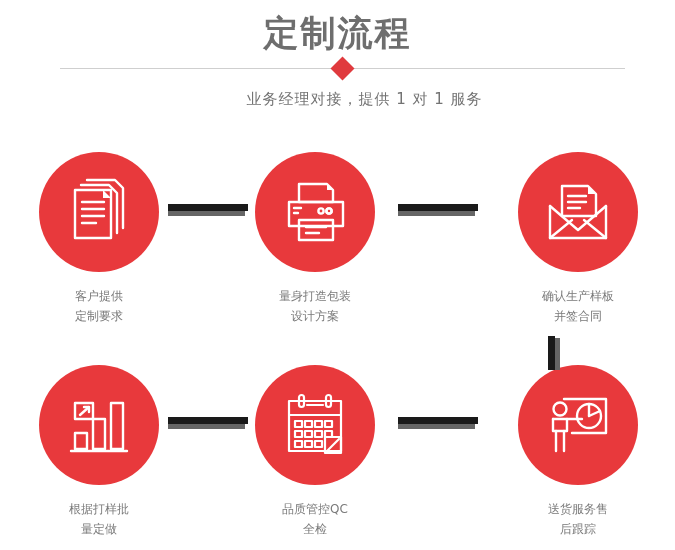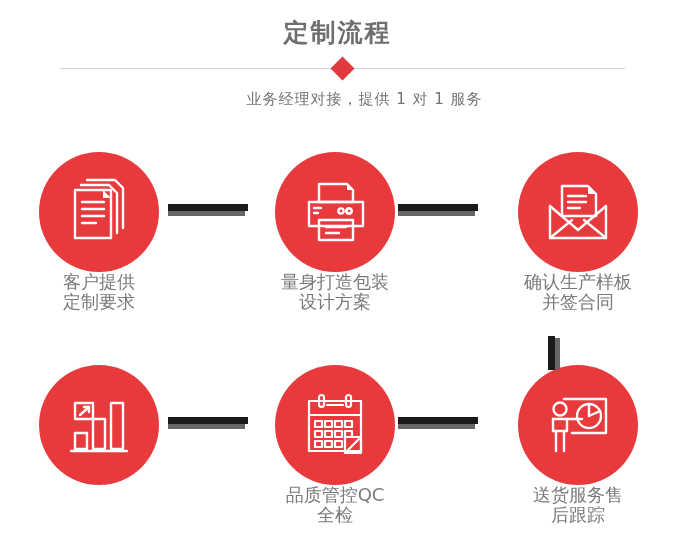--- a/index.html
+++ b/index.html
@@ -21,21 +21,21 @@
     height: 550px;
   }
 
   
   .title {
     position: absolute;
     top: 16px;
     left: 0;
     width: 675px;
     text-align: center;
-    font-size: 25px;
+    font-size: 35px;
     font-weight: bold;
     color: #6e6e6e;
     letter-spacing: 2px;
     line-height: 34px;
   }
 
   .divider-wrap {
     position: absolute;
     top: 57px;
     left: 60px;
@@ -74,39 +74,40 @@
 
   
   .step {
     position: absolute;
     width: 160px;
     text-align: center;
   }
   .step-r1 { top: 152px; }
   .step-r2 { top: 365px; }
   .step-c1 { left: 19px; }
-  .step-c2 { left: 255px; }
+  .step-c2 { left: 235px; }
   .step-c3 { left: 498px; }
 
   .circle {
     width: 120px;
     height: 120px;
     border-radius: 50%;
     background: #e8393c;
     margin: 0 auto;
     display: flex;
     align-items: center;
     justify-content: center;
   }
   .circle svg {
     display: block;
   }
 
   .step-label {
-    font-size: 18px;
+    margin-top: 14px;
+    font-size: 12px;
     line-height: 20px;
     color: #7a7a7a;
     white-space: pre-line;
     text-align: center;
   }
 
   
   .conn-h {
     position: absolute;
     width: 80px;
@@ -240,20 +241,22 @@
           <rect x="12" y="14" width="18" height="16"></rect>
           <path d="M17 26 L26 18"></path>
           <path d="M26 18 H21 M26 18 V23"></path>
           <rect x="12" y="44" width="12" height="16"></rect>
           <rect x="30" y="30" width="12" height="30"></rect>
           <rect x="48" y="14" width="12" height="46"></rect>
           <line x1="8" y1="62" x2="64" y2="62"></line>
         </svg>
       </span>
     </div>
+    <div class="step-label">根据打样批
+量定做</div>
   </div>
 
   <div class="step step-r2 step-c3">
     <div class="circle">
       <span>
         <svg width="72" height="72" viewBox="0 0 72 72" fill="none" stroke="#ffffff" stroke-width="2.4" stroke-linejoin="round" stroke-linecap="round">
           <path d="M22 10 H64 V44 H30"></path>
           <circle cx="47" cy="27" r="12"></circle>
           <line x1="47" y1="27" x2="47" y2="15"></line>
           <line x1="47" y1="27" x2="58" y2="22"></line>

